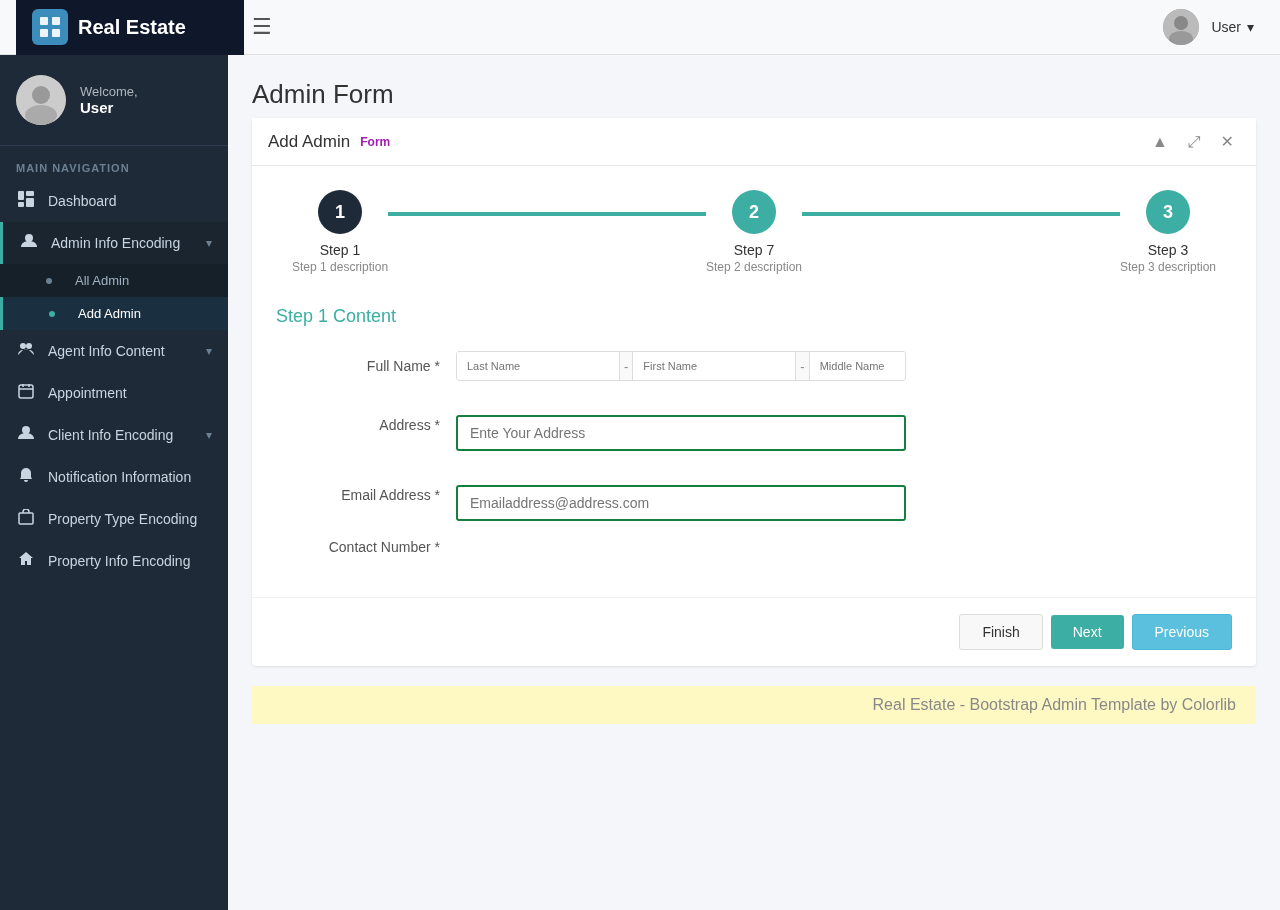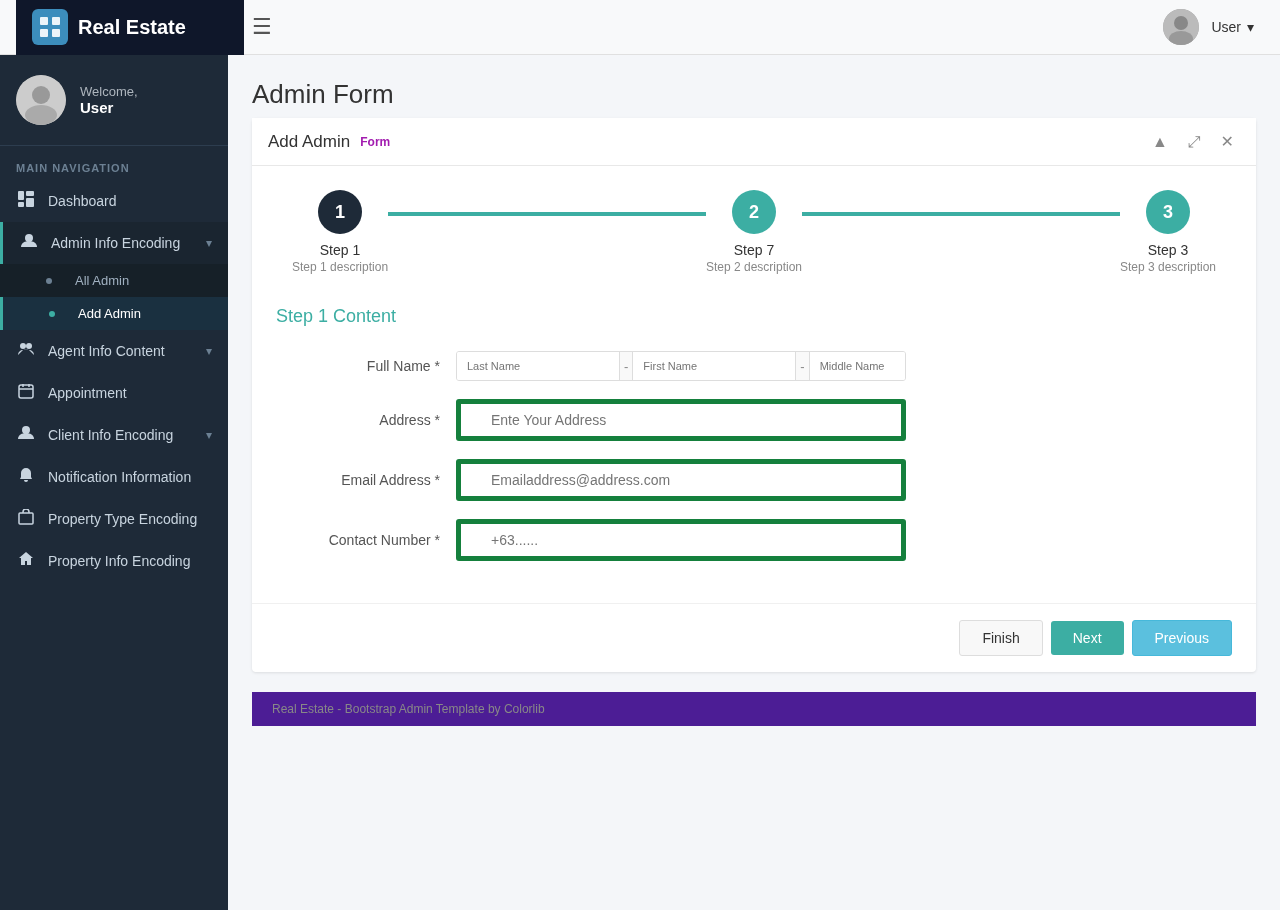--- a/index.html
+++ b/index.html
@@ -165,27 +165,28 @@
       margin-bottom: 18px;
     }
     .form-label {
       width: 180px; text-align: right;
       padding-right: 16px;
       font-size: 14px; color: #555;
       flex-shrink: 0;
     }
     .form-input {
       flex: 1;
-      border: 5px solid #15803d;
+      border: 2px solid #15803d;
       border-radius: 3px;
-      padding: 8px 30px;
+      padding: 8px 12px;
       font-size: 14px;
       color: #888;
       outline: none;
       max-width: 450px;
+      margin-top: 16px;
     }
     .name-inputs {
       display: flex; gap: 0;
       flex: 1; max-width: 450px;
       border: 1px solid #ddd; border-radius: 3px;
       overflow: hidden;
     }
     .name-input-part {
       flex: 1; border: none; border-right: 1px solid #ddd;
       padding: 8px 10px; font-size: 11px; color: #888;
@@ -214,25 +215,25 @@
       cursor: pointer;
       border: none;
       font-weight: 500;
     }
     .btn-default { background: #f8f8f8; border: 1px solid #ddd; color: #333; }
     .btn-teal { background: #3caea3; color: #fff; }
     .btn-info { background: #5bc0de; color: #fff; border: 1px solid #46b8da; }
 
     
     .page-footer {
-      text-align: left;
+      text-align: right;
       padding: 10px 20px;
-      font-size: 12px;
+      font-size: 16px;
       color: #888;
-      background: #4c1d95;
+      background: #fef9c3;
     }
   </style>
 </head>
 <body>
 
 <div class="top-navbar">
   <div class="brand">
     <div class="brand-icon">
       <svg width="22" height="22" viewBox="0 0 22 22" fill="none">
         <rect x="1" y="1" width="8" height="8" rx="1" fill="white" opacity="0.9"></rect>
@@ -447,21 +448,20 @@
           <input class="form-input" placeholder="Ente Your Address" style="">
         </div>
 
         <div class="form-row">
           <label class="form-label">Email Address *</label>
           <input class="form-input" placeholder="Emailaddress@address.com" style="">
         </div>
 
         <div class="form-row">
           <label class="form-label">Contact Number *</label>
-          <input class="form-input" placeholder="+63......" style="">
         </div>
       </div>
 
       <div class="form-footer">
         <button class="btn btn-default">Finish</button>
         <button class="btn btn-teal">Next</button>
         <button class="btn btn-info">Previous</button>
       </div>
     </div>
 

